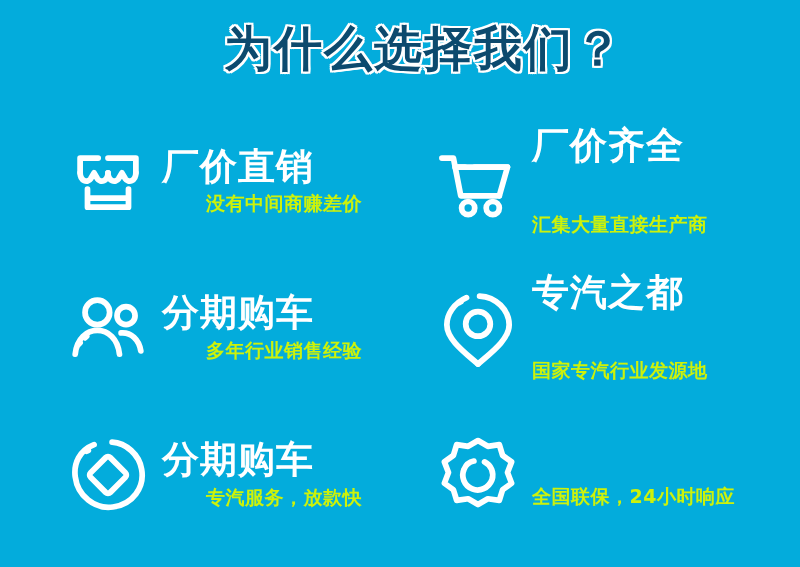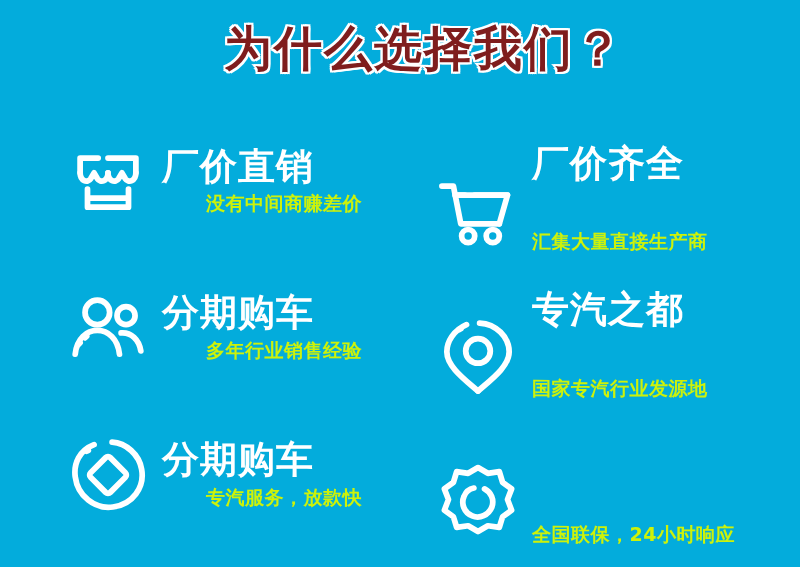--- a/index.html
+++ b/index.html
@@ -29,21 +29,21 @@
     left: 0;
     width: 800px;
     text-align: center;
   }
   .title {
     display: inline-block;
     font-size: 48px;
     font-weight: bold;
     line-height: 1.1;
     letter-spacing: 2px;
-    color: #7f1d1d;
+    color: #0c4a6e;
     -webkit-text-stroke: 3px #ffffff;
     paint-order: stroke fill;
     text-shadow:
        2px 0 0 #ffffff, -2px 0 0 #ffffff,
        0 2px 0 #ffffff, 0 -2px 0 #ffffff,
        2px 2px 0 #ffffff, -2px -2px 0 #ffffff,
        2px -2px 0 #ffffff, -2px 2px 0 #ffffff;
     white-space: nowrap;
     margin-left: 48px;
   }
@@ -59,21 +59,21 @@
     grid-template-columns: 380px 420px;
     grid-template-rows: 1fr 1fr 1fr;
     box-sizing: border-box;
   }
   .cell {
     display: flex;
     align-items: center;
     box-sizing: border-box;
   }
   .cell.col-left  { padding-left: 62px; }
-  .cell.col-right { padding-left: 52px; align-items: flex-end; }
+  .cell.col-right { padding-left: 52px; }
 
   .icon-box {
     width: 92px;
     height: 92px;
     flex: 0 0 92px;
     display: flex;
     align-items: center;
     justify-content: center;
   }
   .icon-box svg {

